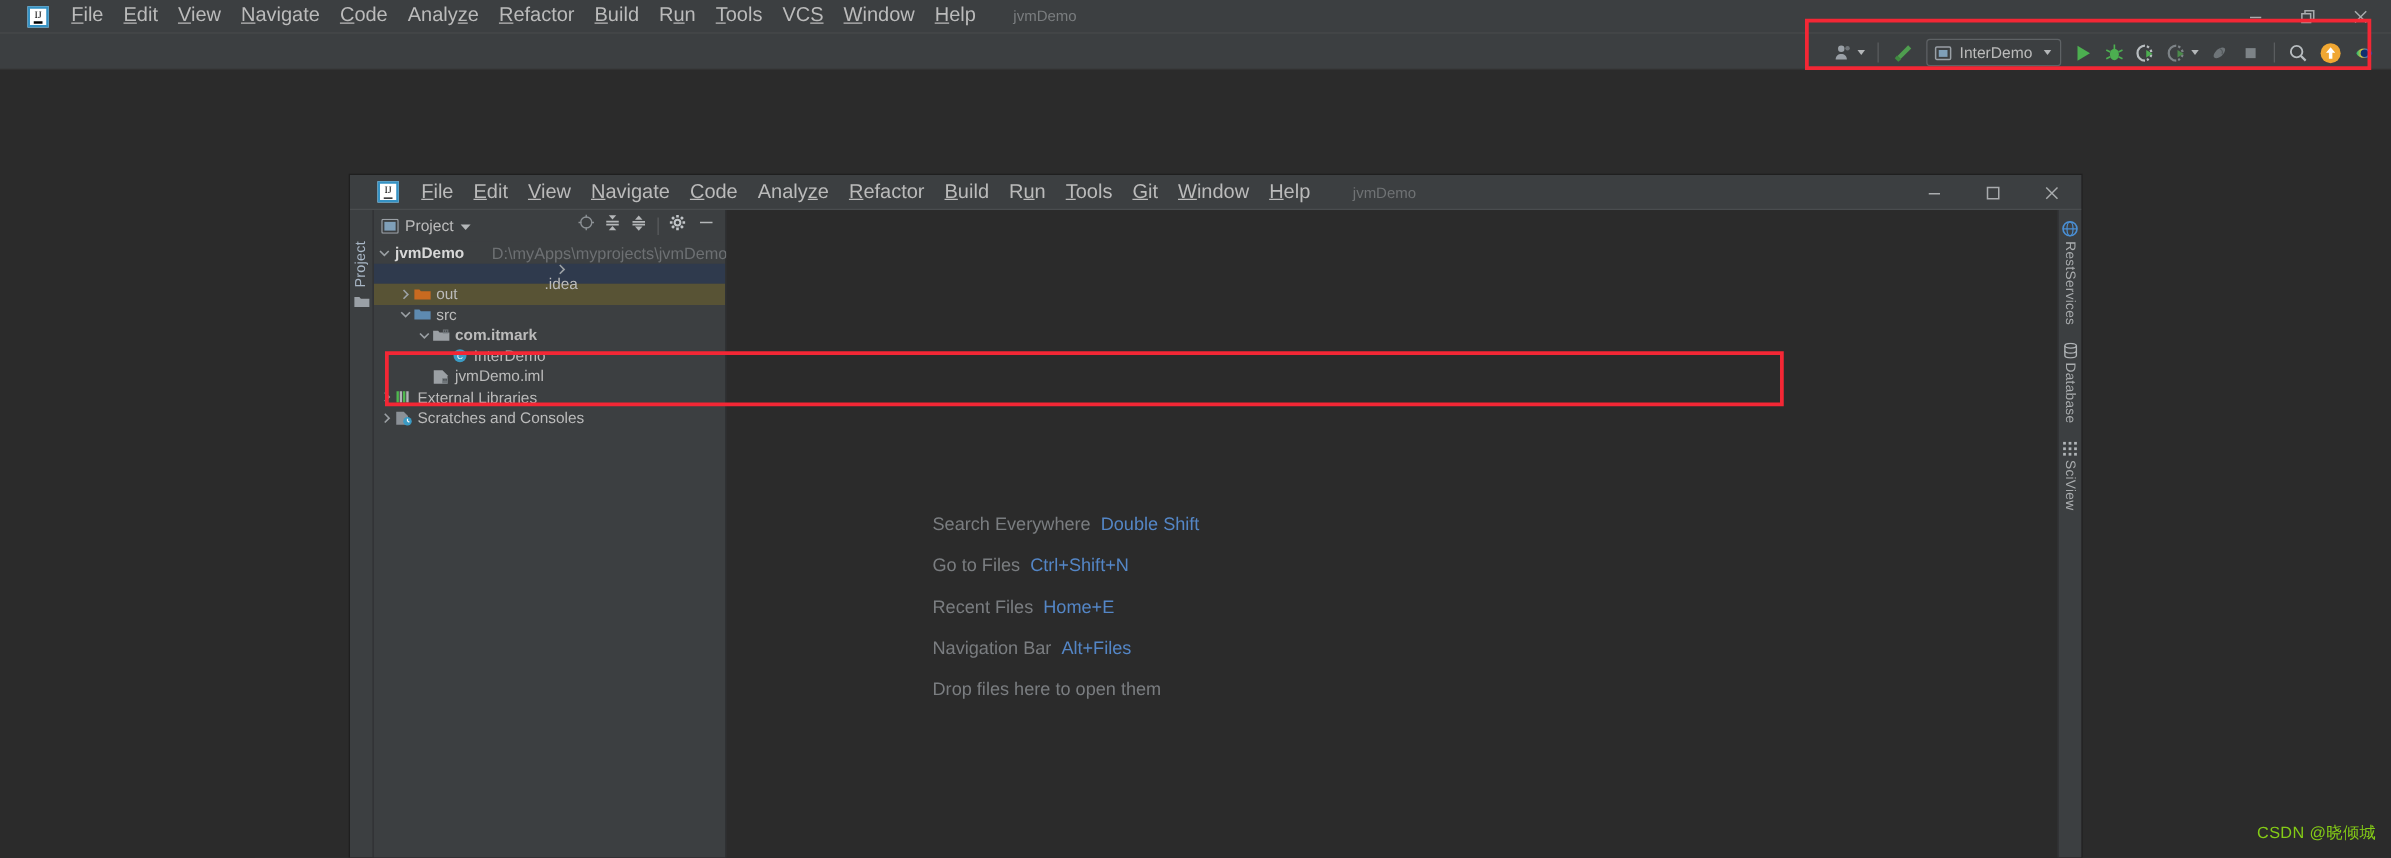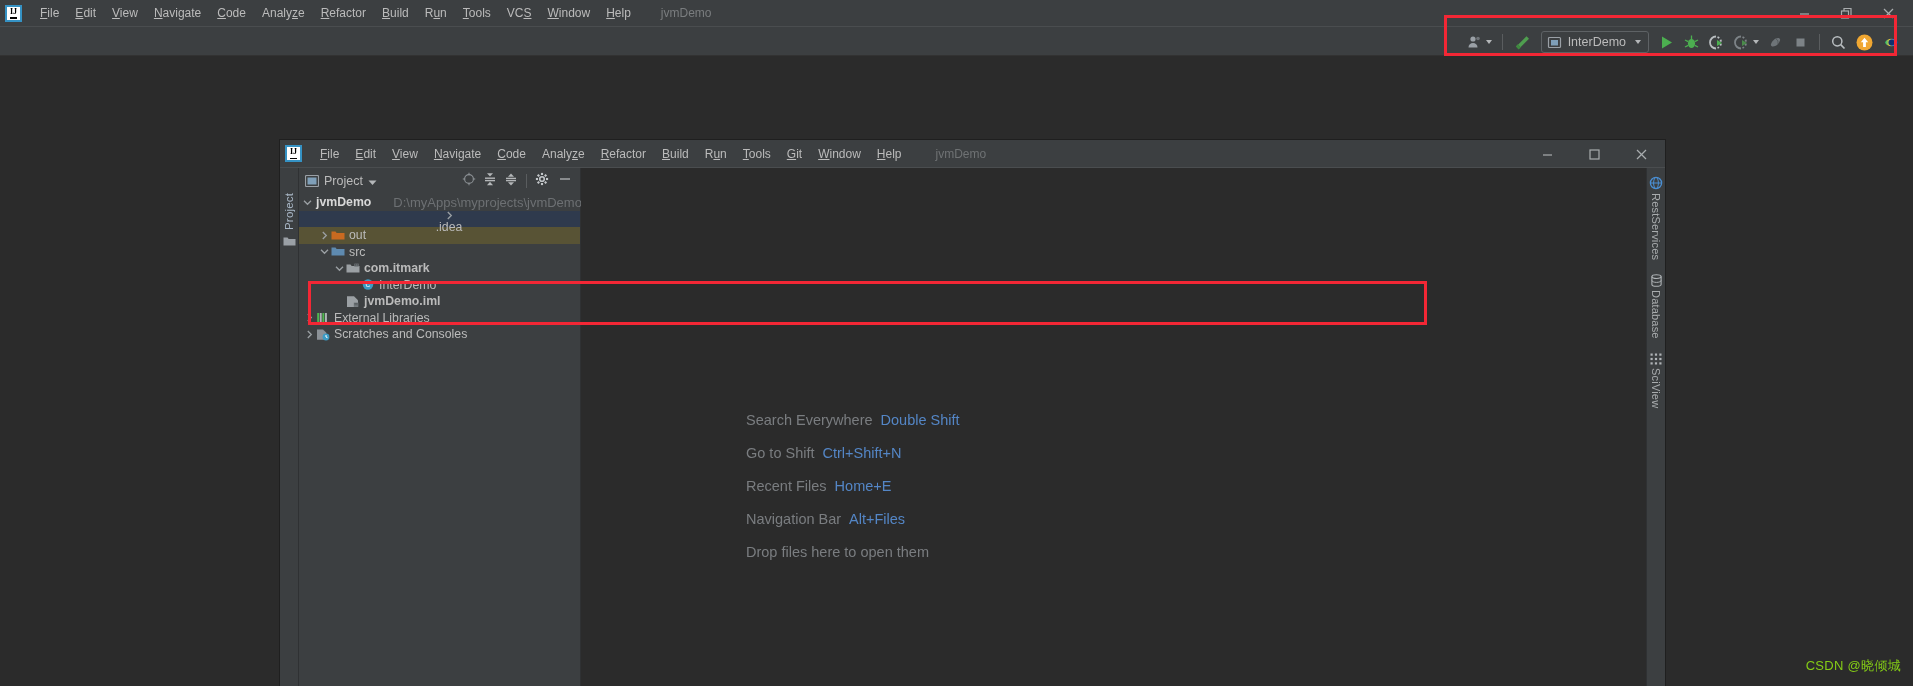--- a/index.html
+++ b/index.html
@@ -11,30 +11,30 @@
   }
   #root { position: relative; width: 1913px; height: 686px; background: #2b2b2b; }
 
   
   .outer-menubar {
     position: absolute; left: 0; top: 0; width: 1913px; height: 27px;
     background: #3c3f41; display: flex; align-items: center;
     border-bottom: 1px solid #4a4d4f;
   }
   .ij-logo {
-    width: 17px; height: 17px; margin-left: 5px; margin-right: 10px;
+    width: 17px; height: 17px; margin-left: 22px; margin-right: 10px;
     border: 2px solid #3592c4; background: #ffffff; color: #000;
-    font-size: 8px; font-weight: bold; line-height: 9px; text-align: center;
+    font-size: 8px; font-weight: normal; line-height: 9px; text-align: center;
     font-family: "Liberation Serif", serif; position: relative;
   }
   .ij-logo::after {
     content: ""; position: absolute; left: 3px; bottom: 1px; width: 7px; height: 1.5px; background: #000;
   }
   .menu-item {
-    color: #bbbbbb; font-size: 12px; padding: 3px 8px; cursor: default;
+    color: #bbbbbb; font-size: 16px; padding: 3px 8px; cursor: default;
     white-space: nowrap;
   }
   .menu-item u { text-decoration: underline; }
   .outer-title {
     color: #7a7d7f; font-size: 12px; margin-left: 22px;
   }
   .outer-wincontrols {
     position: absolute; right: 4px; top: 0; height: 27px; display: flex; align-items: center; gap: 0px;
   }
   .wc { width: 42px; height: 25px; display: flex; align-items: center; justify-content: center; color: #a9acae; }
@@ -481,21 +481,21 @@
               <span>com.itmark</span>
             </div>
             <div class="trow" style="padding-left: 49px;">
               <span class="chev"></span>
               <svg width="14" height="13" viewBox="0 0 14 13" style="margin-right: 4px;">
                 <circle cx="7" cy="6.5" r="5.2" fill="#3b9bc4"></circle>
                 <text x="7" y="9.4" font-size="6.6" font-family="Liberation Sans, sans-serif" fill="#ffffff" text-anchor="middle">C</text>
               </svg>
               <span>InterDemo</span>
             </div>
-            <div class="trow" style="padding-left: 34px; font-weight: bold;">
+            <div class="trow" style="padding-left: 34px;">
               <span class="chev"></span>
               <svg width="14" height="13" viewBox="0 0 14 13" style="margin-right: 4px;">
                 <path d="M1 1.2h7l4 4v6.8H1z" fill="#9ba0a4"></path>
                 <rect x="7.8" y="7.6" width="4.6" height="4.2" fill="#6e7478"></rect>
                 <rect x="8.6" y="8.4" width="1" height="1" fill="#3c3f41"></rect>
                 <rect x="10.4" y="8.4" width="1" height="1" fill="#3c3f41"></rect>
               </svg>
               <span>jvmDemo.iml</span>
             </div>
             <div class="trow" style="padding-left: 4px;">
@@ -525,21 +525,21 @@
                 <line x1="10" y1="9" x2="11.5" y2="9.7" stroke="#fff" stroke-width="1"></line>
               </svg>
               <span>Scratches and Consoles</span>
             </div>
           </div>
       </div>
 
       <div class="editor-area">
         <div class="hints" id="editor-hints">
             <div class="hint-row"><span>Search Everywhere</span><span class="hint-key">Double Shift</span></div>
-            <div class="hint-row"><span>Go to Shift</span><span class="hint-key">Ctrl+Shift+N</span></div>
+            <div class="hint-row"><span>Go to Files</span><span class="hint-key">Ctrl+Shift+N</span></div>
             <div class="hint-row"><span>Recent Files</span><span class="hint-key">Home+E</span></div>
             <div class="hint-row"><span>Navigation Bar</span><span class="hint-key">Alt+Files</span></div>
             <div class="hint-row"><span>Drop files here to open them</span></div>
           </div>
       </div>
 
       <div class="right-strip">
         <div class="rs-item">
           <svg width="14" height="14" viewBox="0 0 14 14">
             <circle cx="7" cy="7" r="5.6" fill="none" stroke="#4a8fd4" stroke-width="1.3"></circle>

